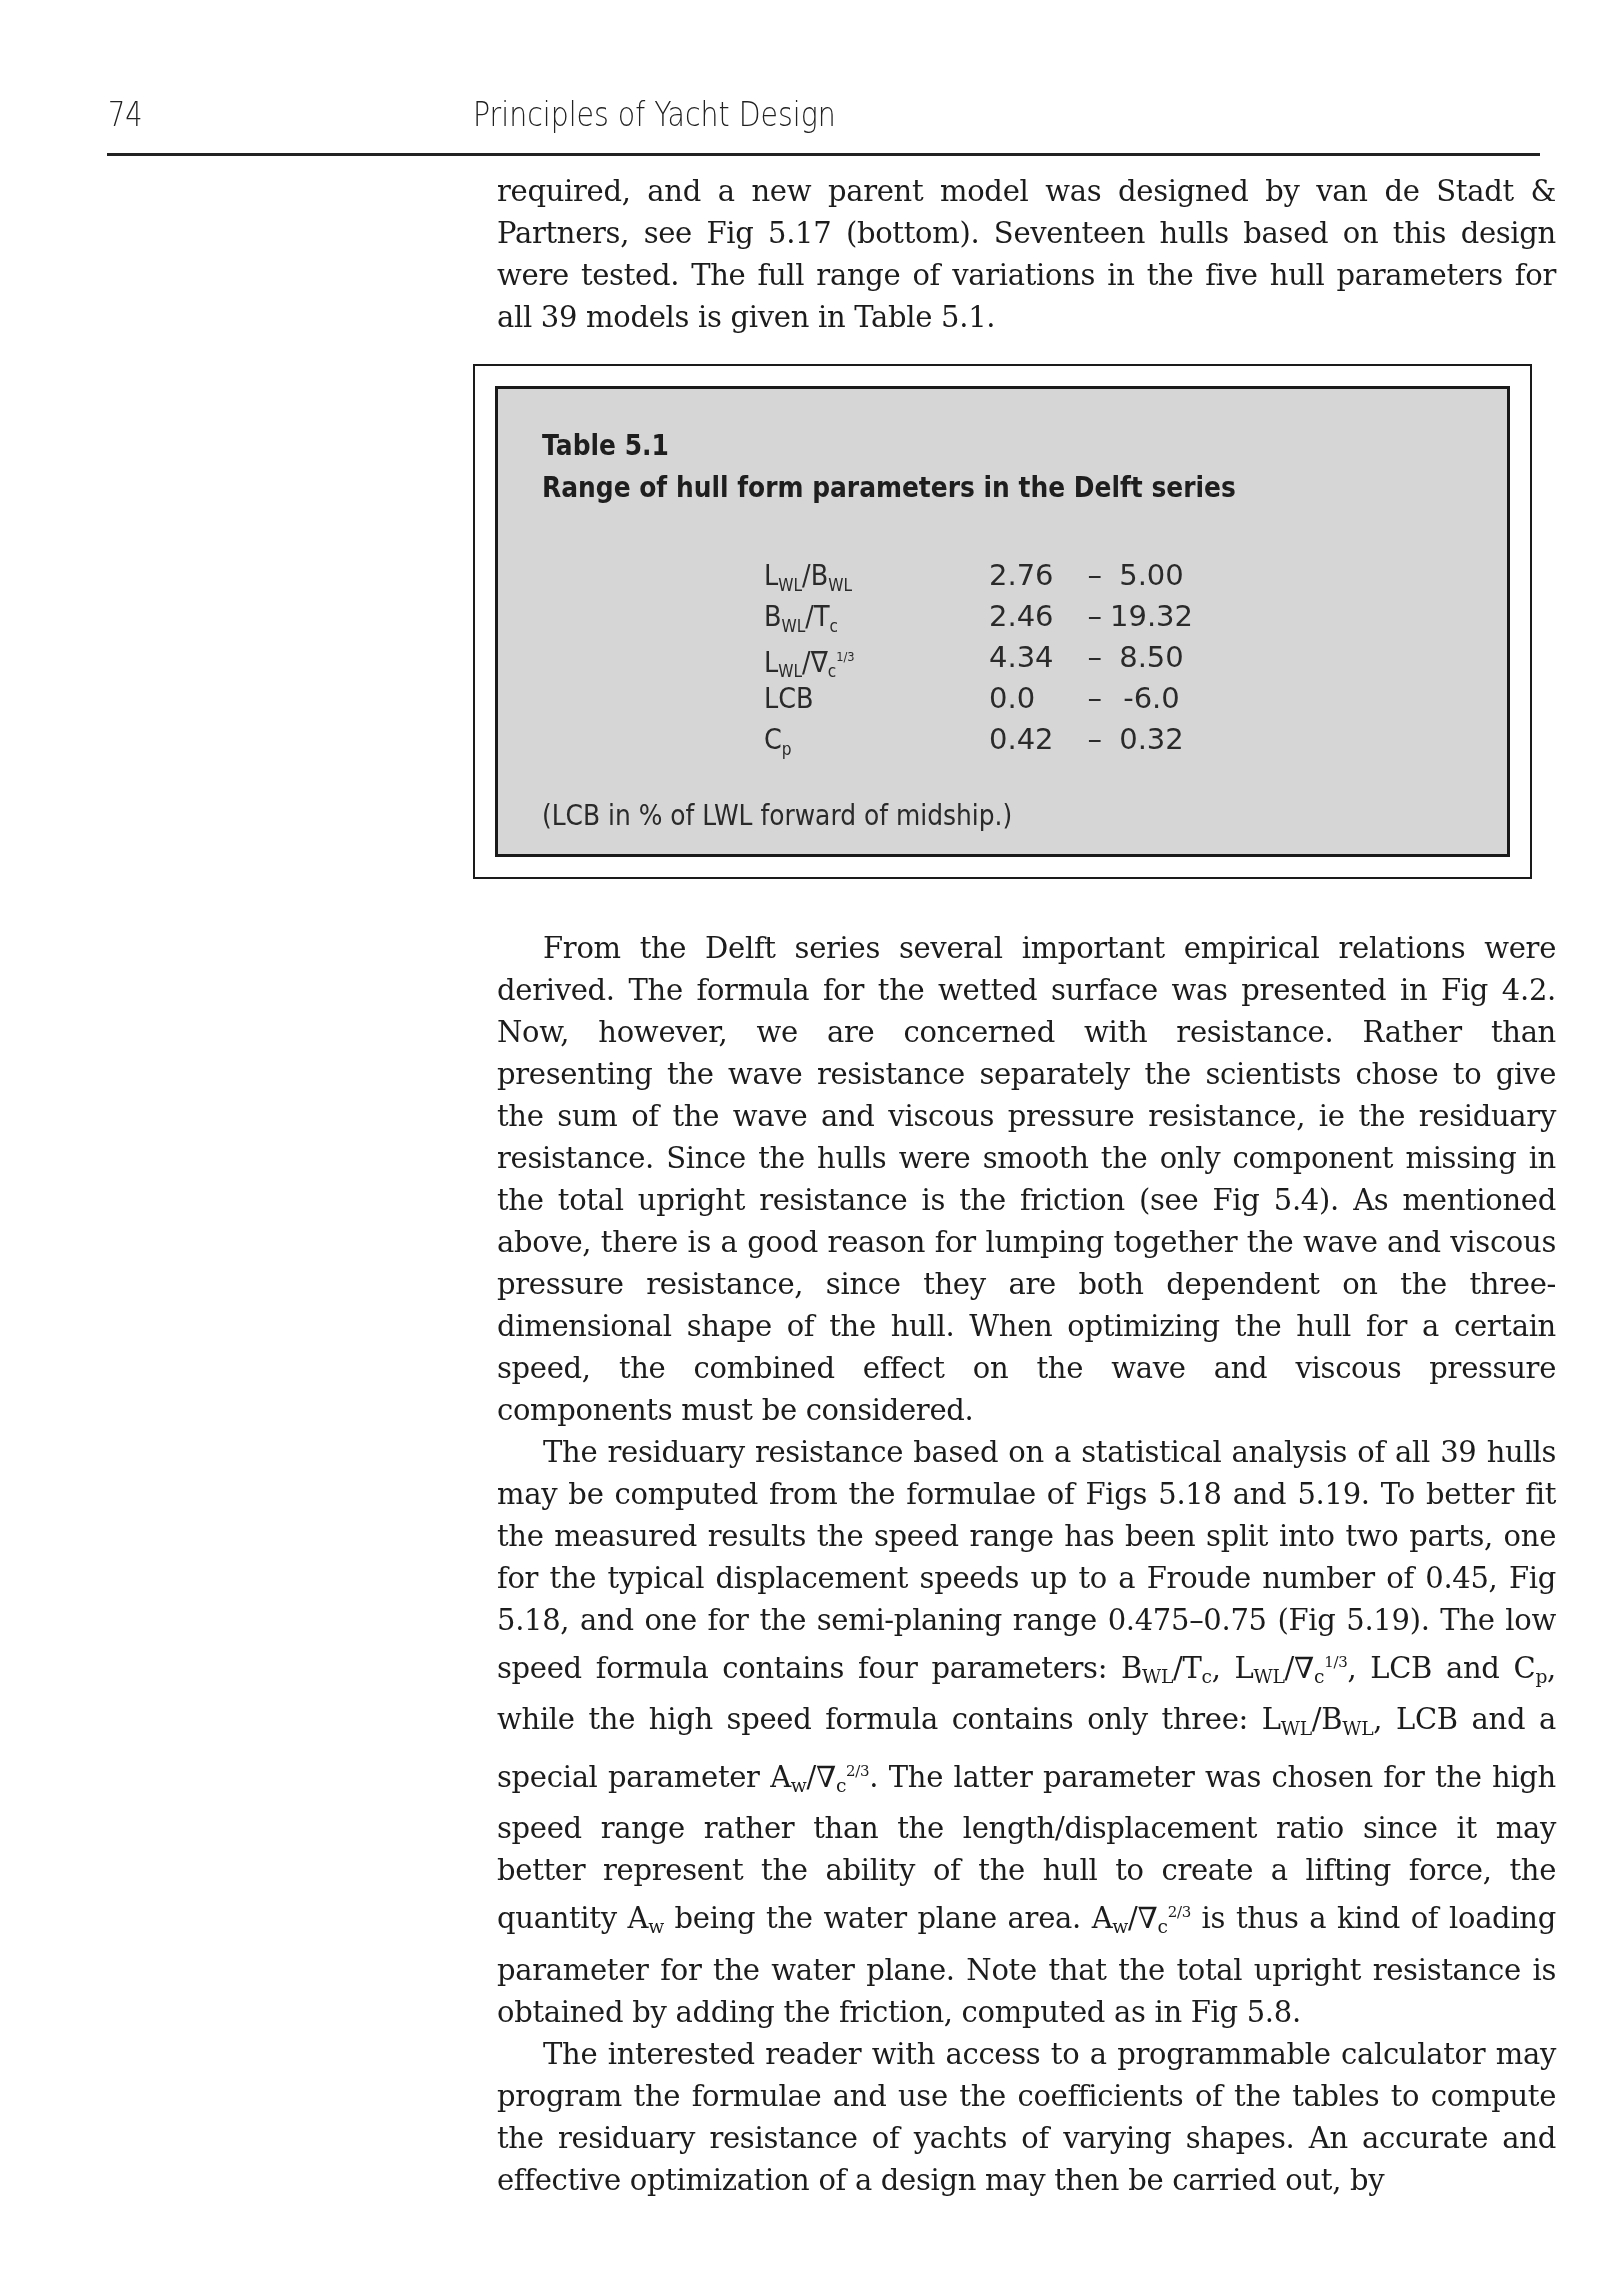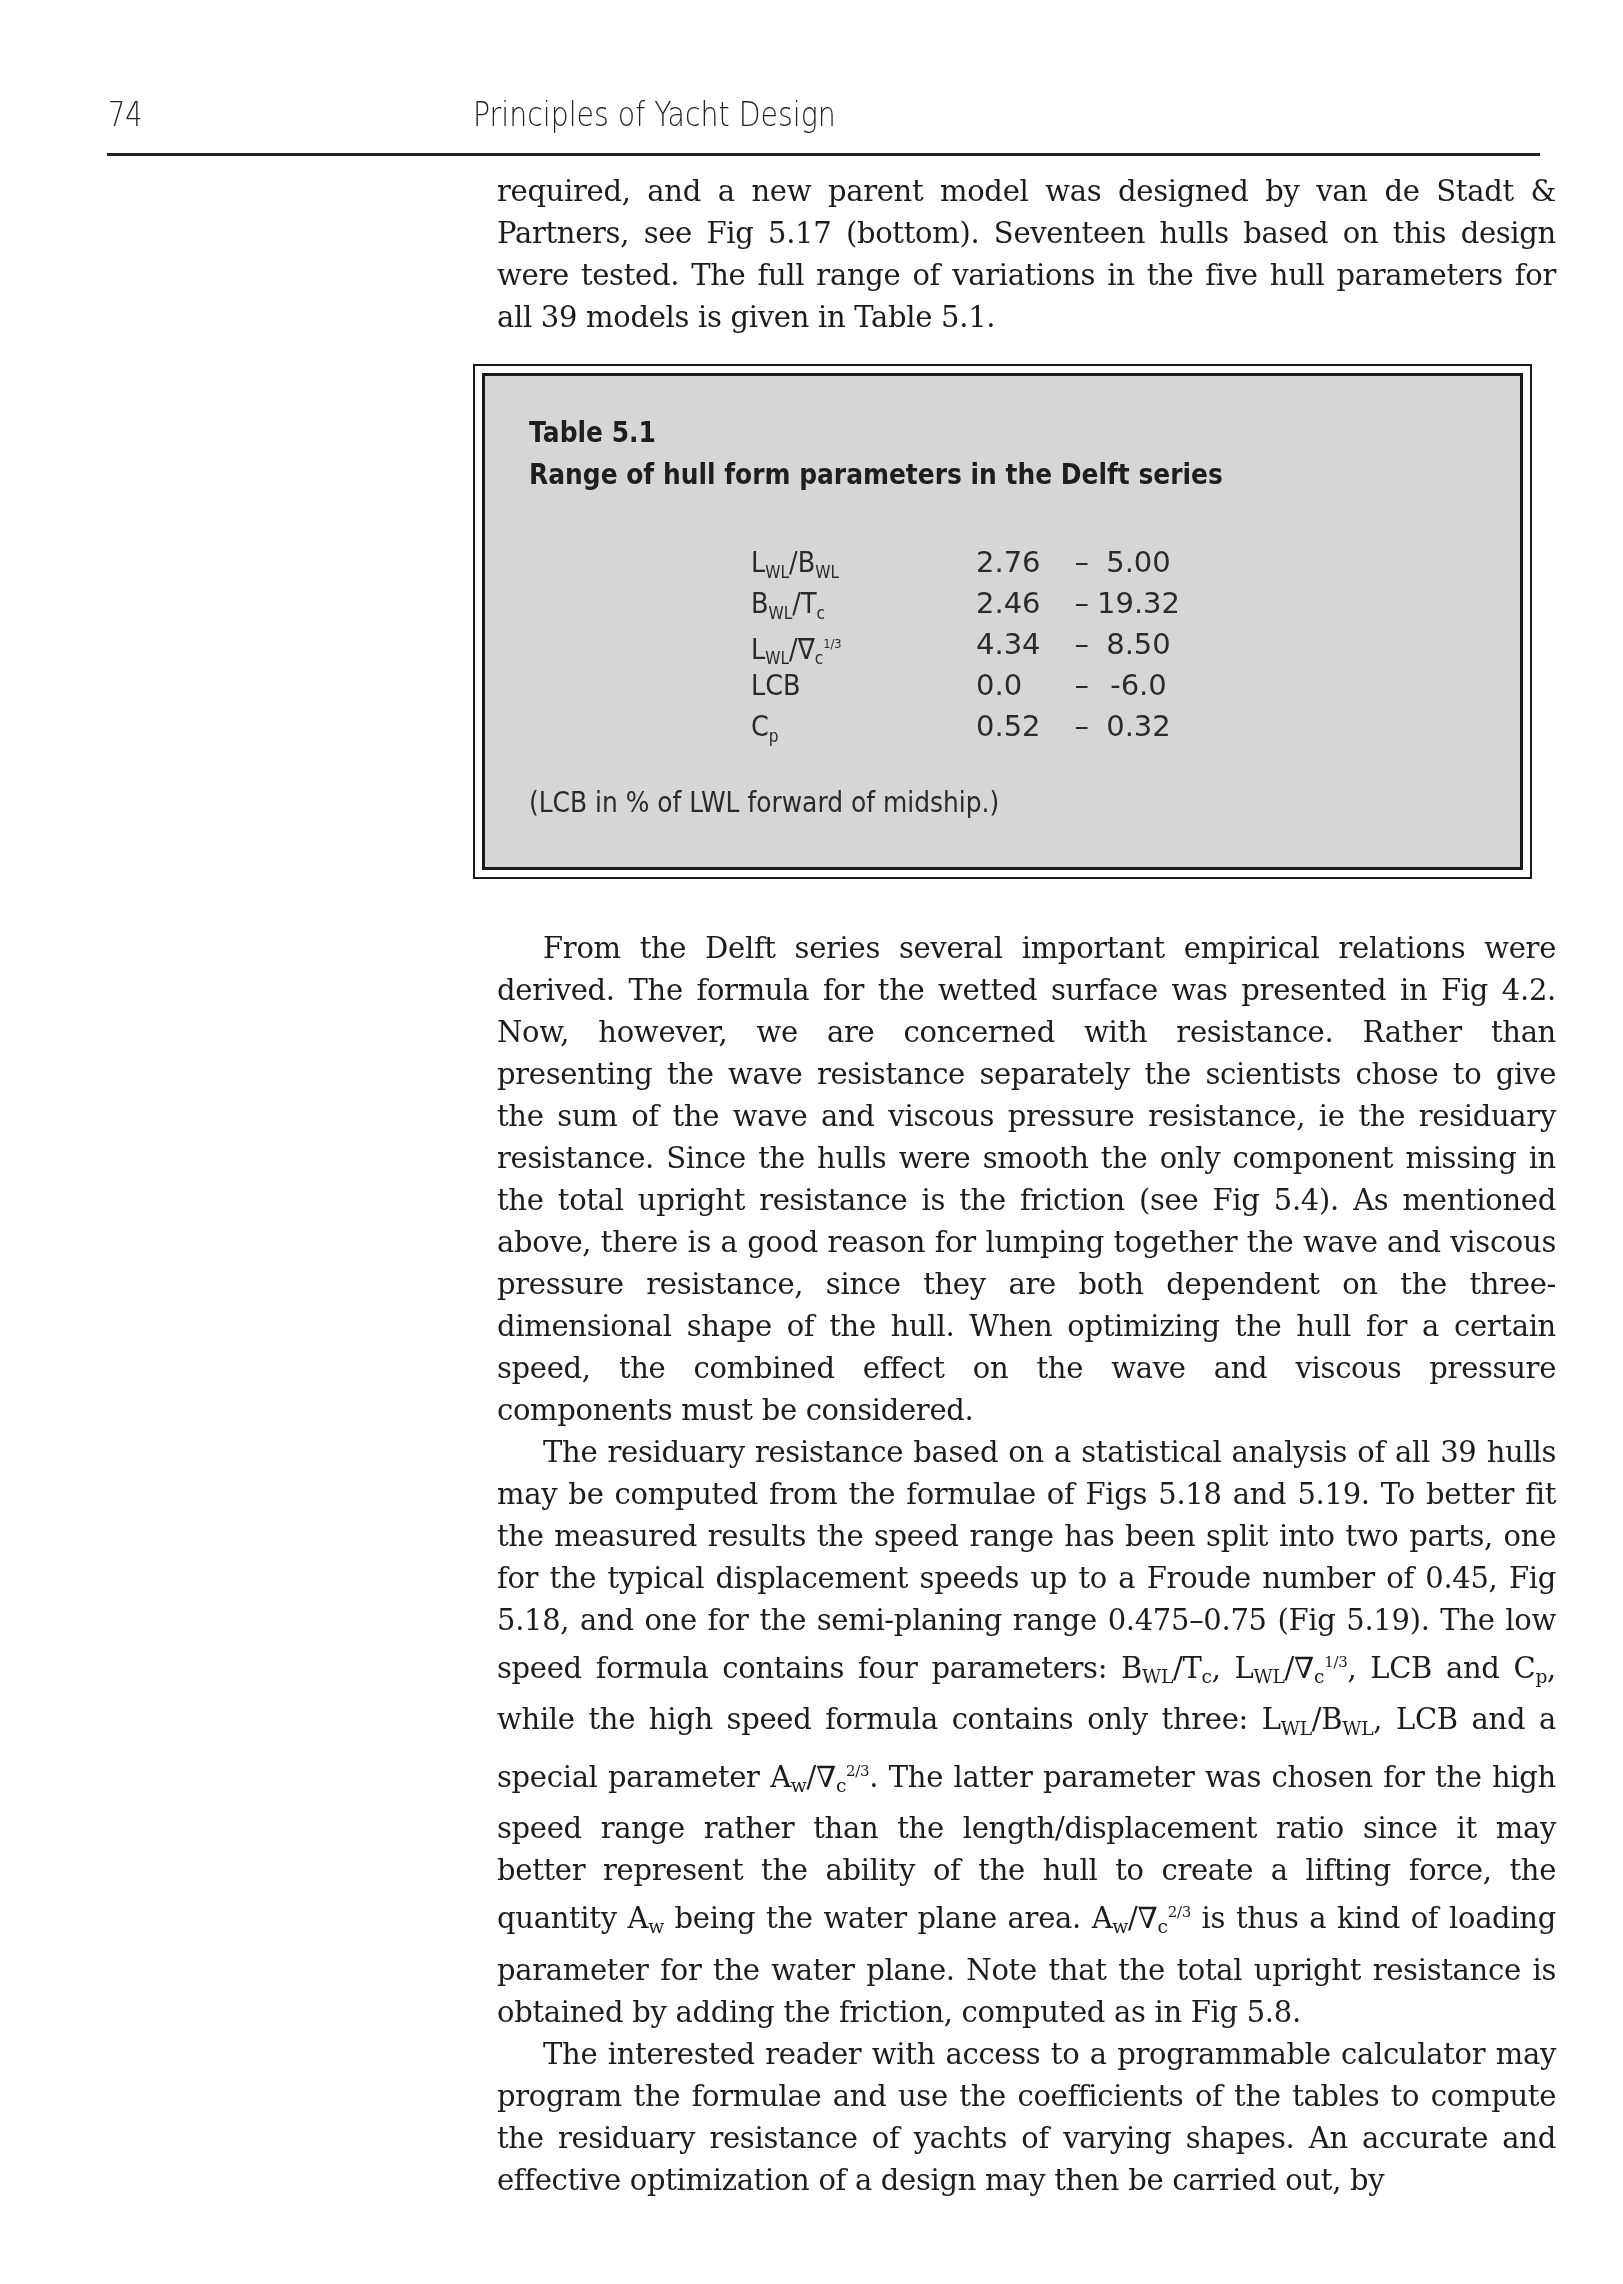--- a/index.html
+++ b/index.html
@@ -25,21 +25,21 @@
       position: absolute; left: 473px; width: 1059px;
       font-family: "DejaVu Serif", serif; font-size: 29px; line-height: 42px;
       color: #1c1c1c; text-align: justify; letter-spacing: -0.3px; margin-left: 24px;
     }
     .body-text p { margin: 0; }
     .indent { text-indent: 46px; }
     #para-intro { top: 170px; }
 
     .table-box {
       position: absolute; left: 473px; top: 364px; width: 1059px; height: 515px;
-      border: 2.9px solid #1a1a1a; box-sizing: border-box; padding: 7px;
+      border: 2.9px solid #1a1a1a; box-sizing: border-box; padding: 20px;
       background: #fff;
     }
     .table-inner {
       width: 100%; height: 100%; box-sizing: border-box;
       border: 3.5px solid #1a1a1a; background: #d6d6d6;
       position: relative;
     }
     .tbl-label {
       position: absolute; left: 44px; top: 35px;
       font-family: "DejaVu Sans", sans-serif; font-weight: bold; font-size: 29px;
@@ -111,21 +111,21 @@
         <span class="param-max">8.50</span>
       </div>
       <div class="param-row">
         <span class="param-name">LCB</span>
         <span class="param-min">0.0</span>
         <span class="param-dash">–</span>
         <span class="param-max">-6.0</span>
       </div>
       <div class="param-row">
         <span class="param-name">C<sub>p</sub></span>
-        <span class="param-min">0.52</span>
+        <span class="param-min">0.42</span>
         <span class="param-dash">–</span>
         <span class="param-max">0.32</span>
       </div>
     </div>
     <div class="tbl-note">(LCB in % of LWL forward of midship.)</div>
   </div>
 </div>
 
 <div class="body-text" id="para-delft">
   <p class="indent">From the Delft series several important empirical relations were derived. The formula for the wetted surface was presented in Fig 4.2. Now, however, we are concerned with resistance. Rather than presenting the wave resistance separately the scientists chose to give the sum of the wave and viscous pressure resistance, ie the residuary resistance. Since the hulls were smooth the only component missing in the total upright resistance is the friction (see Fig 5.4). As mentioned above, there is a good reason for lumping together the wave and viscous pressure resistance, since they are both dependent on the three-dimensional shape of the hull. When optimizing the hull for a certain speed, the combined effect on the wave and viscous pressure components must be considered.</p>

